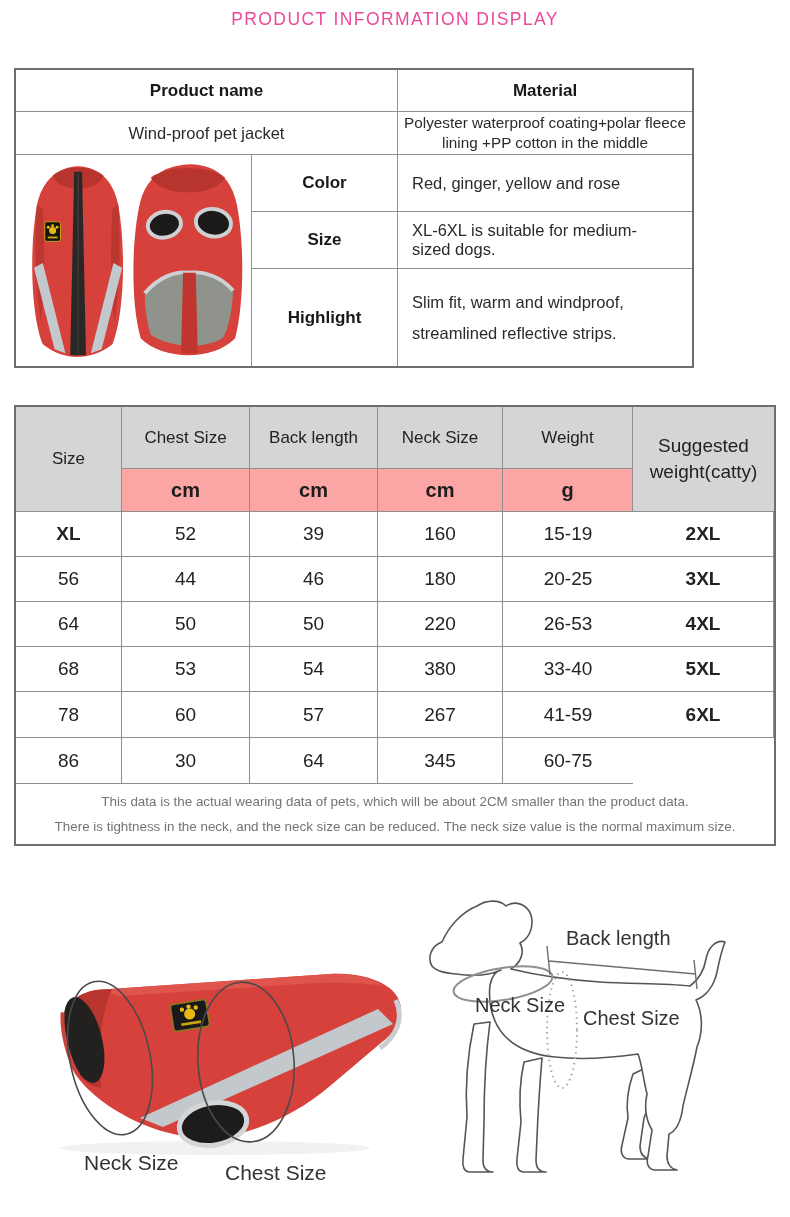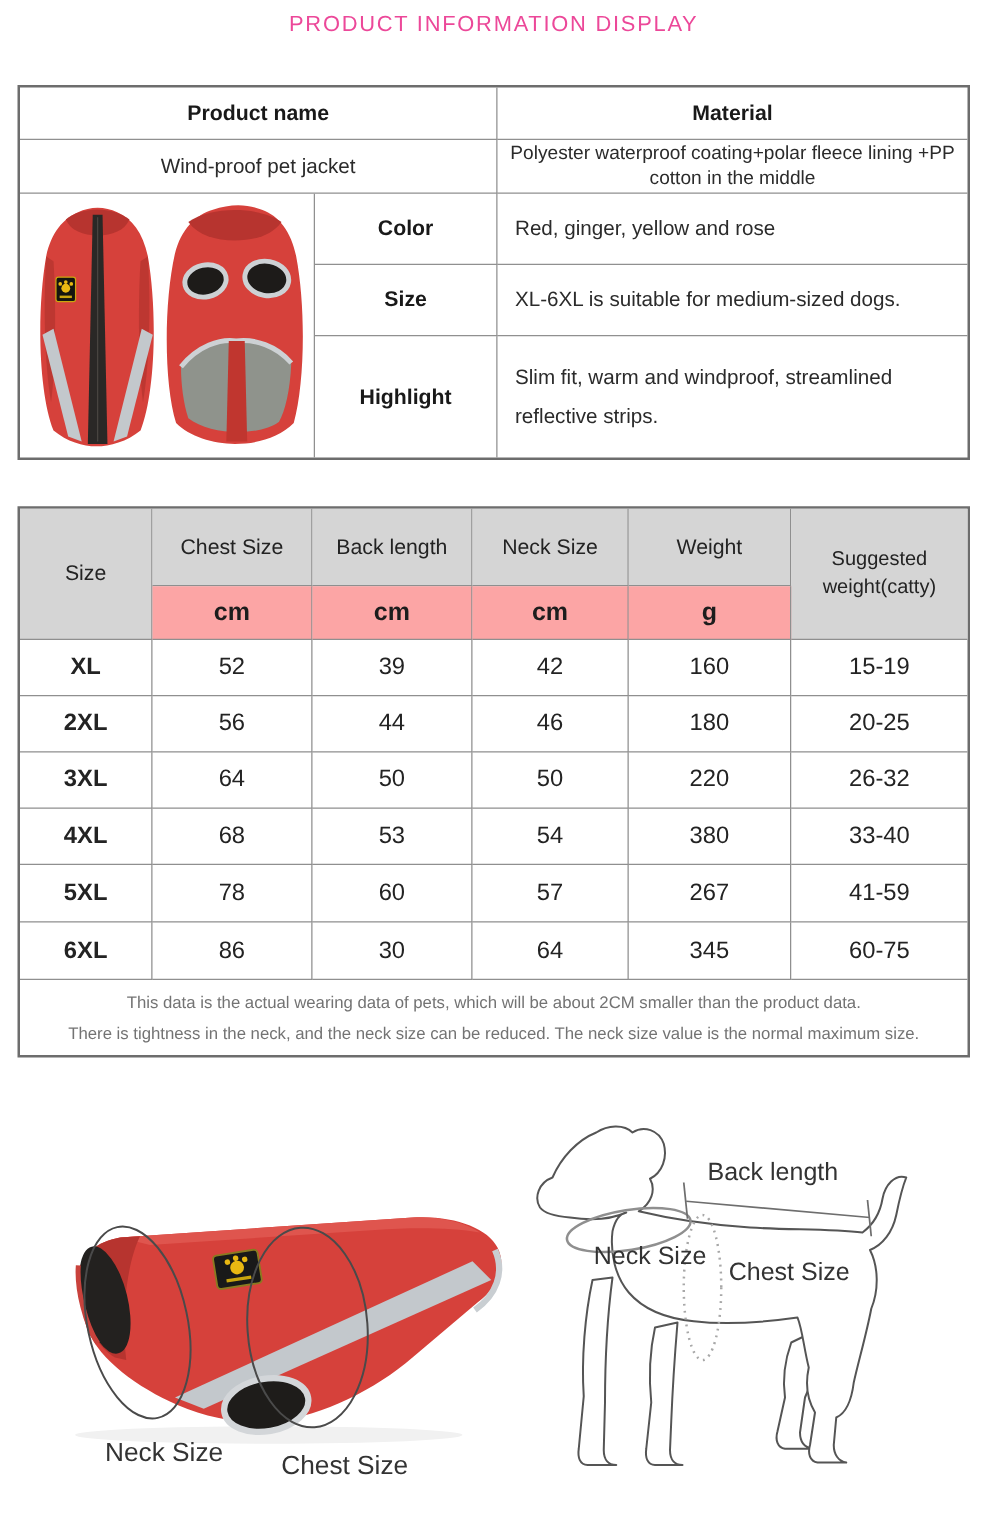--- a/index.html
+++ b/index.html
@@ -12,21 +12,21 @@
 
   
   .page-title {
     position:absolute; top:9px; left:0; right:0;
     text-align:center; font-size:17.5px; letter-spacing:1.4px;
     color:#ec4899;
   }
 
   
   .info-table {
-    position:absolute; left:14px; top:68px; width:762px;
+    position:absolute; left:14px; top:68px; width:680px;
     display:grid;
     grid-template-columns:236px 146px 1fr;
     grid-template-rows:42px 43px 57px 57px 97px;
     border:2px solid #6d6d6d; background:#fff;
   }
   .info-table .cell {
     border-right:1px solid #909090; border-bottom:1px solid #909090;
     display:flex; align-items:center; justify-content:center;
     font-size:16.5px; color:#2b2b2b; text-align:center;
   }
@@ -56,21 +56,21 @@
     border:2px solid #6d6d6d; background:#fff;
   }
   .size-table .cell {
     border-right:1px solid #8f8f8f; border-bottom:1px solid #8f8f8f;
     display:flex; align-items:center; justify-content:center;
     font-size:19px; color:#232323; text-align:center;
   }
   .size-table .head { background:#d5d5d5; font-size:17px; }
   .size-table .unit { background:#fca5a5; font-weight:bold; font-size:20px; color:#1d1d1d; }
   .size-table .rowspan2 { grid-row:span 2; }
-  .size-table .suggested-hd { font-size:16px; line-height:1.35; padding:0 14px; }
+  .size-table .suggested-hd { font-size:19px; line-height:1.35; padding:0 14px; }
   .size-table .size-col { font-weight:bold; }
   .size-table .lastcol { border-right:none; }
   .size-table .note-row {
     grid-column:1 / 7; border-right:none; border-bottom:none;
     flex-direction:column; justify-content:center;
     font-size:13.4px; color:#737373; line-height:1.9;
   }
 
   
   .measure-label {
@@ -156,37 +156,36 @@
   <div class="cell head rowspan2 lastcol suggested-hd">Suggested weight(catty)</div>
 
   <div class="cell unit">cm</div>
   <div class="cell unit">cm</div>
   <div class="cell unit">cm</div>
   <div class="cell unit">g</div>
 
   <div class="cell size-col">XL</div>
   <div class="cell">52</div>
   <div class="cell">39</div>
-  <div class="cell">42</div>
   <div class="cell">160</div>
   <div class="cell lastcol">15-19</div>
 
   <div class="cell size-col">2XL</div>
   <div class="cell">56</div>
   <div class="cell">44</div>
   <div class="cell">46</div>
   <div class="cell">180</div>
   <div class="cell lastcol">20-25</div>
 
   <div class="cell size-col">3XL</div>
   <div class="cell">64</div>
   <div class="cell">50</div>
   <div class="cell">50</div>
   <div class="cell">220</div>
-  <div class="cell lastcol">26-32</div>
+  <div class="cell lastcol">26-53</div>
 
   <div class="cell size-col">4XL</div>
   <div class="cell">68</div>
   <div class="cell">53</div>
   <div class="cell">54</div>
   <div class="cell">380</div>
   <div class="cell lastcol">33-40</div>
 
   <div class="cell size-col">5XL</div>
   <div class="cell">78</div>

